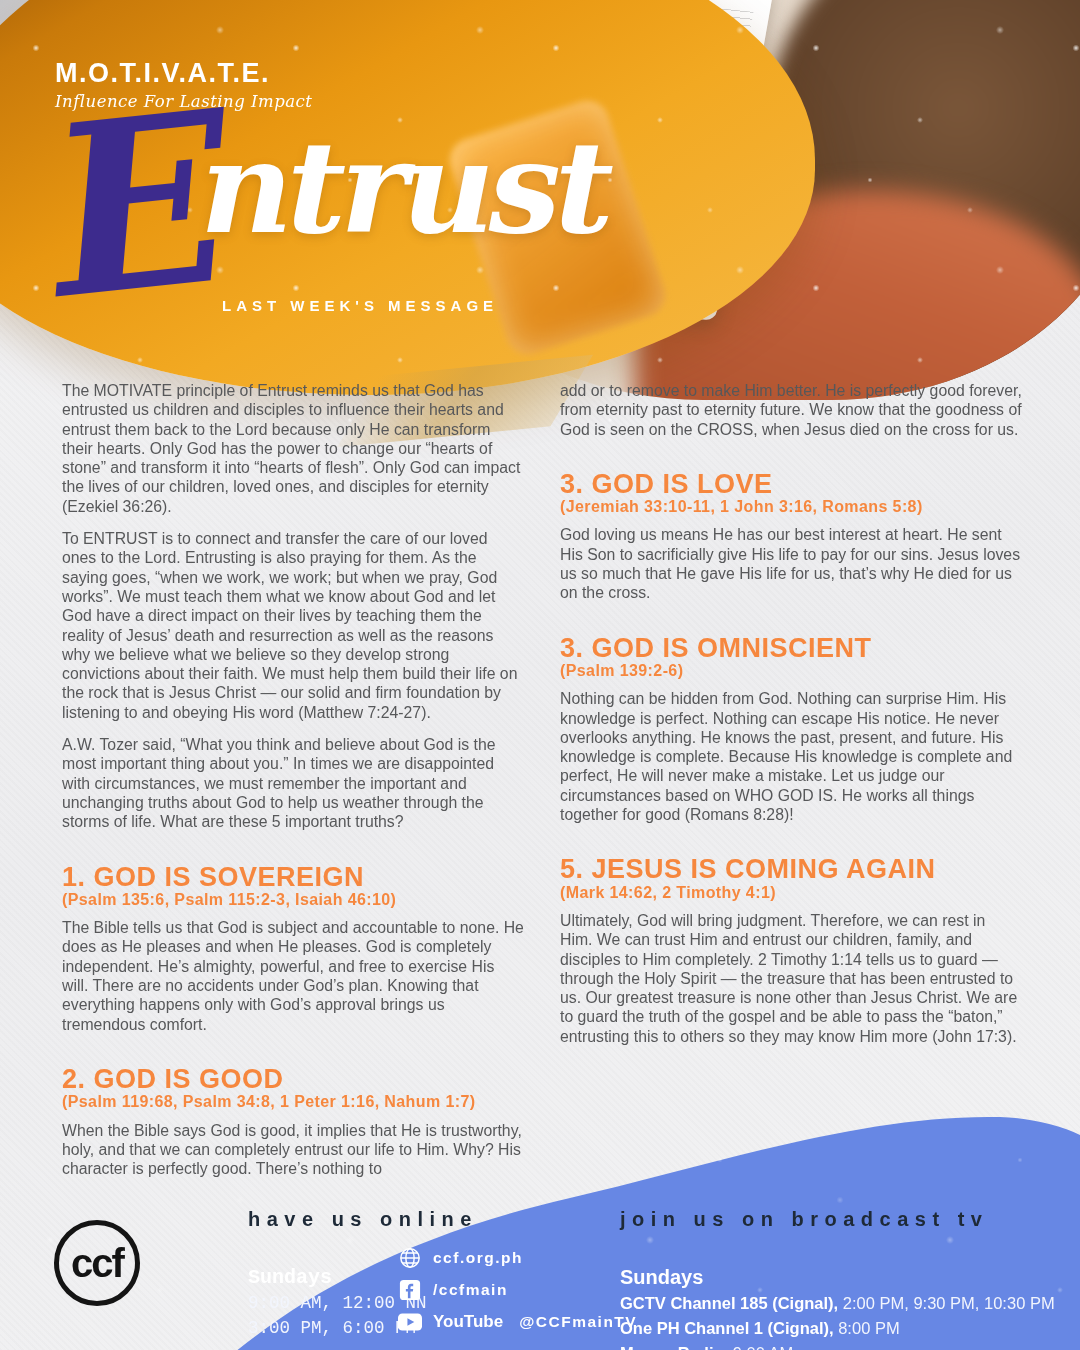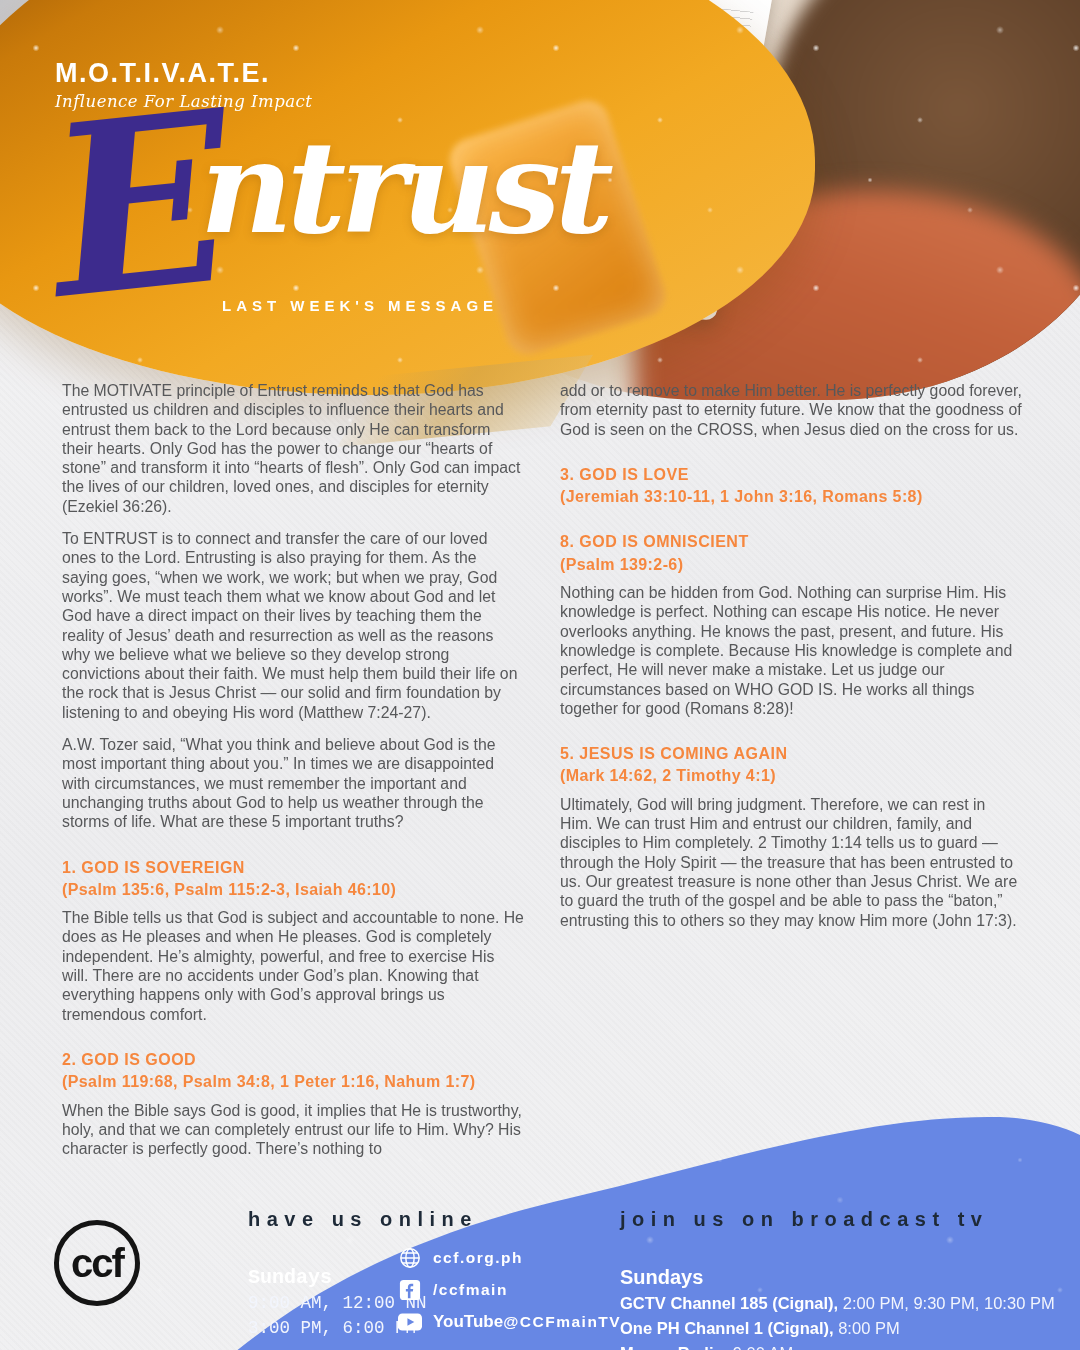--- a/index.html
+++ b/index.html
@@ -98,21 +98,21 @@
 
   .gold-brush { position:absolute; top:365px; left:365px; width:200px; height:72px; z-index:1;
     background:linear-gradient(100deg, rgba(208,166,84,0) 0%, rgba(205,162,78,0.55) 45%, rgba(224,192,128,0.35) 100%);
     transform:skewX(-35deg) rotate(-6deg); }
 
   
   .column { position:absolute; width:462px; color:#57585A; font-size:15.8px; line-height:19.3px; z-index:4; }
   .col-left  { top:381px; left:62px;  }
   .col-right { top:381px; left:560px; }
   .column p { margin-bottom:13px; }
-  .sec-title { color:#F6873E; font-size:16px; font-weight:bold; letter-spacing:.5px; margin-top:26px; margin-bottom:3px; }
+  .sec-title { color:#F6873E; font-size:27px; font-weight:bold; letter-spacing:.5px; margin-top:36px; margin-bottom:3px; }
   .sec-refs  { color:#F6873E; font-size:16px;  font-weight:bold; letter-spacing:.4px; margin-bottom:9px; }
 
   
   .footer { position:absolute; left:0; top:1090px; width:1080px; height:260px; }
   .footer-svg { position:absolute; inset:0; }
   .footer-dots {
     position:absolute; inset:0; pointer-events:none;
     background-image:
       radial-gradient(circle 3px   at 50px 150px,  rgba(255,255,255,.35), transparent 4px),
       radial-gradient(circle 2px   at 160px 200px, rgba(255,255,255,.3), transparent 3px),
@@ -134,21 +134,21 @@
   .sched-broadcast { top:152px; left:620px; }
   .sched .day { font-size:20px; font-weight:bold; margin-bottom:2px; }
   .sched .line { font-size:17.5px; line-height:25px; color:#f2f5fd; }
   .ch-line { font-size:16.5px; line-height:25px; color:#f2f5fd; }
   .ch-line b { color:#ffffff; }
 
   .social { position:absolute; top:152px; left:398px; color:#fff; }
   .social-row { display:flex; align-items:center; height:32px; }
   .social-icon { width:24px; height:24px; margin-right:11px; display:flex; align-items:center; justify-content:center; }
   .social-text { font-size:15.5px; font-weight:bold; letter-spacing:1.5px; }
-  .yt-label { font-size:17px; font-weight:bold; letter-spacing:0; margin-right:0; }
+  .yt-label { font-size:17px; font-weight:bold; letter-spacing:0; margin-right:16px; }
 </style>
 </head>
 <body>
 
 <div class="page">
 
   <div class="hero">
     <div class="corner-texture"></div>
 
     <div class="photo-blob">
@@ -201,24 +201,25 @@
       <p>When the Bible says God is good, it implies that He is trustworthy, holy, and that we can completely entrust our life to Him. Why? His character is perfectly good. There’s nothing to</p>
     </div>
   </div>
 
   <div class="column col-right">
     <p>add or to remove to make Him better. He is perfectly good forever, from eternity past to eternity future. We know that the goodness of God is seen on the CROSS, when Jesus died on the cross for us.</p>
 
     <div>
       <div class="sec-title">3. GOD IS LOVE</div>
       <div class="sec-refs">(Jeremiah 33:10-11, 1 John 3:16, Romans 5:8)</div>
-    </div>
-
-    <div>
-      <div class="sec-title">8. GOD IS OMNISCIENT</div>
+      <p>God loving us means He has our best interest at heart. He sent His Son to sacrificially give His life to pay for our sins. Jesus loves us so much that He gave His life for us, that’s why He died for us on the cross.</p>
+    </div>
+
+    <div>
+      <div class="sec-title">3. GOD IS OMNISCIENT</div>
       <div class="sec-refs">(Psalm 139:2-6)</div>
       <p>Nothing can be hidden from God. Nothing can surprise Him. His knowledge is perfect. Nothing can escape His notice. He never overlooks anything. He knows the past, present, and future. His knowledge is complete. Because His knowledge is complete and perfect, He will never make a mistake. Let us judge our circumstances based on WHO GOD IS. He works all things together for good (Romans 8:28)!</p>
     </div>
 
     <div>
       <div class="sec-title">5. JESUS IS COMING AGAIN</div>
       <div class="sec-refs">(Mark 14:62, 2 Timothy 4:1)</div>
       <p>Ultimately, God will bring judgment. Therefore, we can rest in Him. We can trust Him and entrust our children, family, and disciples to Him completely. 2 Timothy 1:14 tells us to guard — through the Holy Spirit — the treasure that has been entrusted to us. Our greatest treasure is none other than Jesus Christ. We are to guard the truth of the gospel and be able to pass the “baton,” entrusting this to others so they may know Him more (John 17:3).</p>
     </div>
   </div>

